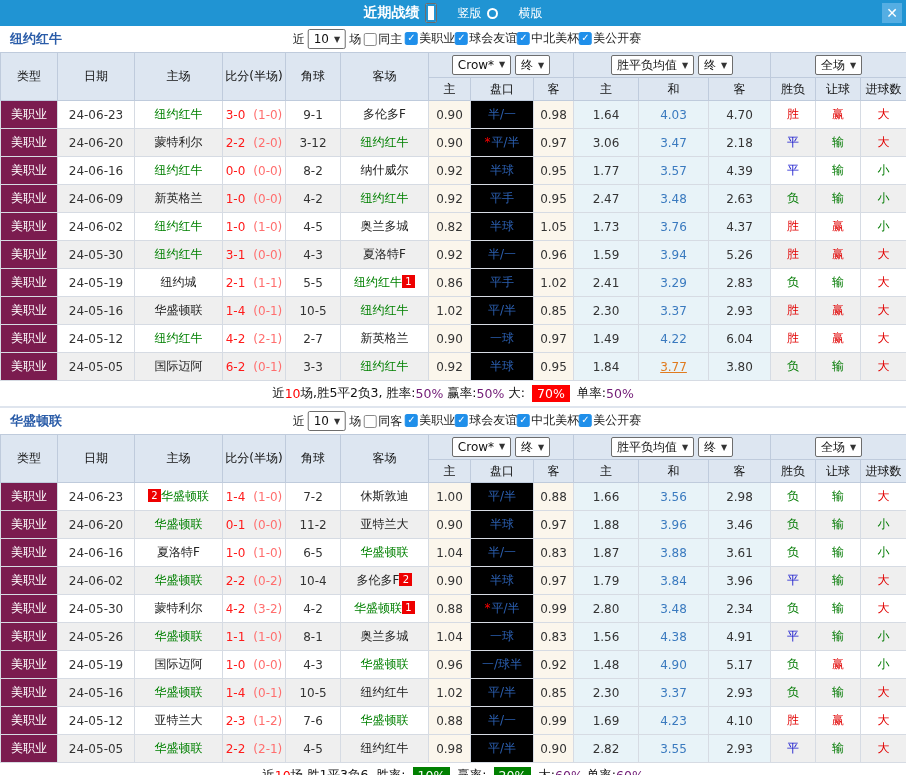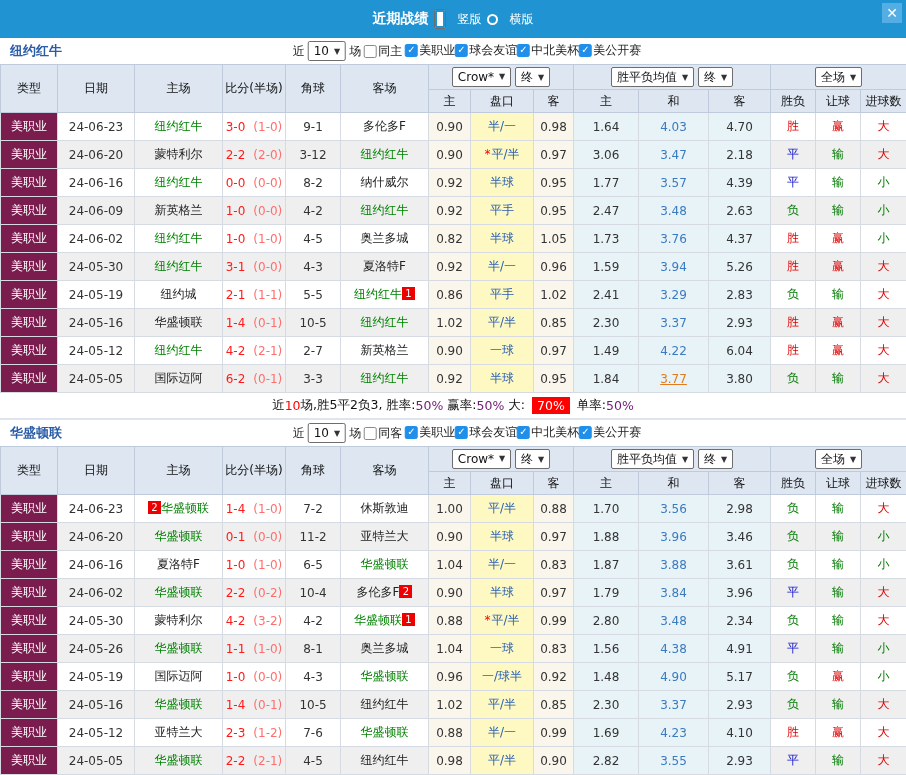--- a/index.html
+++ b/index.html
@@ -1,23 +1,23 @@
 <!DOCTYPE html>
 <html><head>
 <meta charset="utf-8">
 <style>
   html,body{margin:0;padding:0;background:#fff;overflow:hidden;}
   body{width:906px;height:775px;font-family:"DejaVu Sans","Liberation Sans",sans-serif;font-size:12px;color:#222;}
   .page{width:906px;height:775px;background:#fff;}
 
   
-  .titlebar{height:38px;background:#2094d3;position:relative;display:flex;align-items:center;justify-content:center;color:#fff;}
+  .titlebar{height:26px;background:#2094d3;position:relative;display:flex;align-items:center;justify-content:center;color:#fff;}
   .title-group{display:flex;align-items:center;gap:5px;}
   .title{font-weight:bold;font-size:14px;}
-  .radio-opt{display:inline-flex;align-items:center;gap:12px;cursor:pointer;font-size:12px;}
+  .radio-opt{display:inline-flex;align-items:center;gap:21px;cursor:pointer;font-size:12px;}
   .radio{width:11px;height:11px;border-radius:50%;border:2px solid #fff;box-sizing:border-box;display:inline-block;}
   .radio.sel{background:#fff;box-shadow:inset 0 0 0 2px #2094d3, inset 0 0 0 6px #fff;}
   .close{position:absolute;right:4px;top:3px;width:20px;height:20px;background:#55aee3;color:#fff;font-weight:bold;font-size:14px;display:flex;align-items:center;justify-content:center;cursor:pointer;}
 
   
   .section + .section{border-top:2px solid #dfe5ee;}
   .section-head{height:26px;position:relative;display:flex;align-items:center;background:#fff;}
   .team{color:#2a5ca8;font-weight:bold;font-size:13px;margin-left:10px;}
   .filters{position:absolute;left:50%;top:0;height:26px;transform:translateX(-46%);display:flex;align-items:center;gap:3px;white-space:nowrap;}
   .cbl{display:inline-flex;align-items:center;gap:1px;cursor:pointer;}
@@ -33,21 +33,21 @@
   table.grid{width:906px;border-collapse:collapse;table-layout:fixed;}
   .grid th,.grid td{border:1px solid #d6dbe3;text-align:center;padding:0;overflow:hidden;white-space:nowrap;}
   .grid thead th{background:#dde6f1;border-color:#bfcbdc;font-weight:normal;color:#111;height:22px;}
   .grid thead tr.ddrow th{height:24px;}
   .grid thead{border-bottom:1px solid #9fb0c8;}
   .grid tbody tr{height:28px;background:#fff;}
   .grid tbody tr:nth-child(even){background:#efefef;}
   td.type{background:#7b1c4f;color:#fff;}
   td.cream{background:#fbf6ec;}
   td.lblue{background:#e8f3f8;}
-  td.handicap{background:#fef9c3;color:#2b5fb0;}
+  td.handicap{background:#000000;color:#2b5fb0;}
   .star{color:#f00;margin-right:1px;}
   td.score{color:#ff1a1a;}
   td.score .half{color:#ff6e6e;margin-left:8px;}
   .tname{color:#222;}
   .tname.selteam{color:#008000;}
   .badge{display:inline-block;background:#ee0000;color:#fff;font-size:10px;line-height:13px;width:13px;height:13px;text-align:center;vertical-align:1px;}
   td.mid{color:#3a7abf;}
   td.dark{color:#333;}
   .hl{color:#e07b1f;text-decoration:underline;}
   .c-r{color:#e10000;}
@@ -459,21 +459,21 @@
             <tr>
               <td class="type">美职业</td>
               <td class="dark">24-06-23</td>
               <td class=""><span class="badge">2</span><span class="tname selteam">华盛顿联</span></td>
               <td class="score"><span>1-4</span><span class="half">(1-0)</span></td>
               <td class="dark">7-2</td>
               <td class=""><span class="tname">休斯敦迪</span></td>
               <td class="cream dark">1.00</td>
               <td class="handicap">平/半</td>
               <td class="cream dark">0.88</td>
-              <td class="lblue dark">1.70</td>
+              <td class="lblue dark">1.66</td>
               <td class="lblue mid">3.56</td>
               <td class="lblue dark">2.98</td>
               <td class="c-g">负</td>
               <td class="c-g">输</td>
               <td class="c-r">大</td>
             </tr>
             <tr>
               <td class="type">美职业</td>
               <td class="dark">24-06-20</td>
               <td class=""><span class="tname selteam">华盛顿联</span></td>

